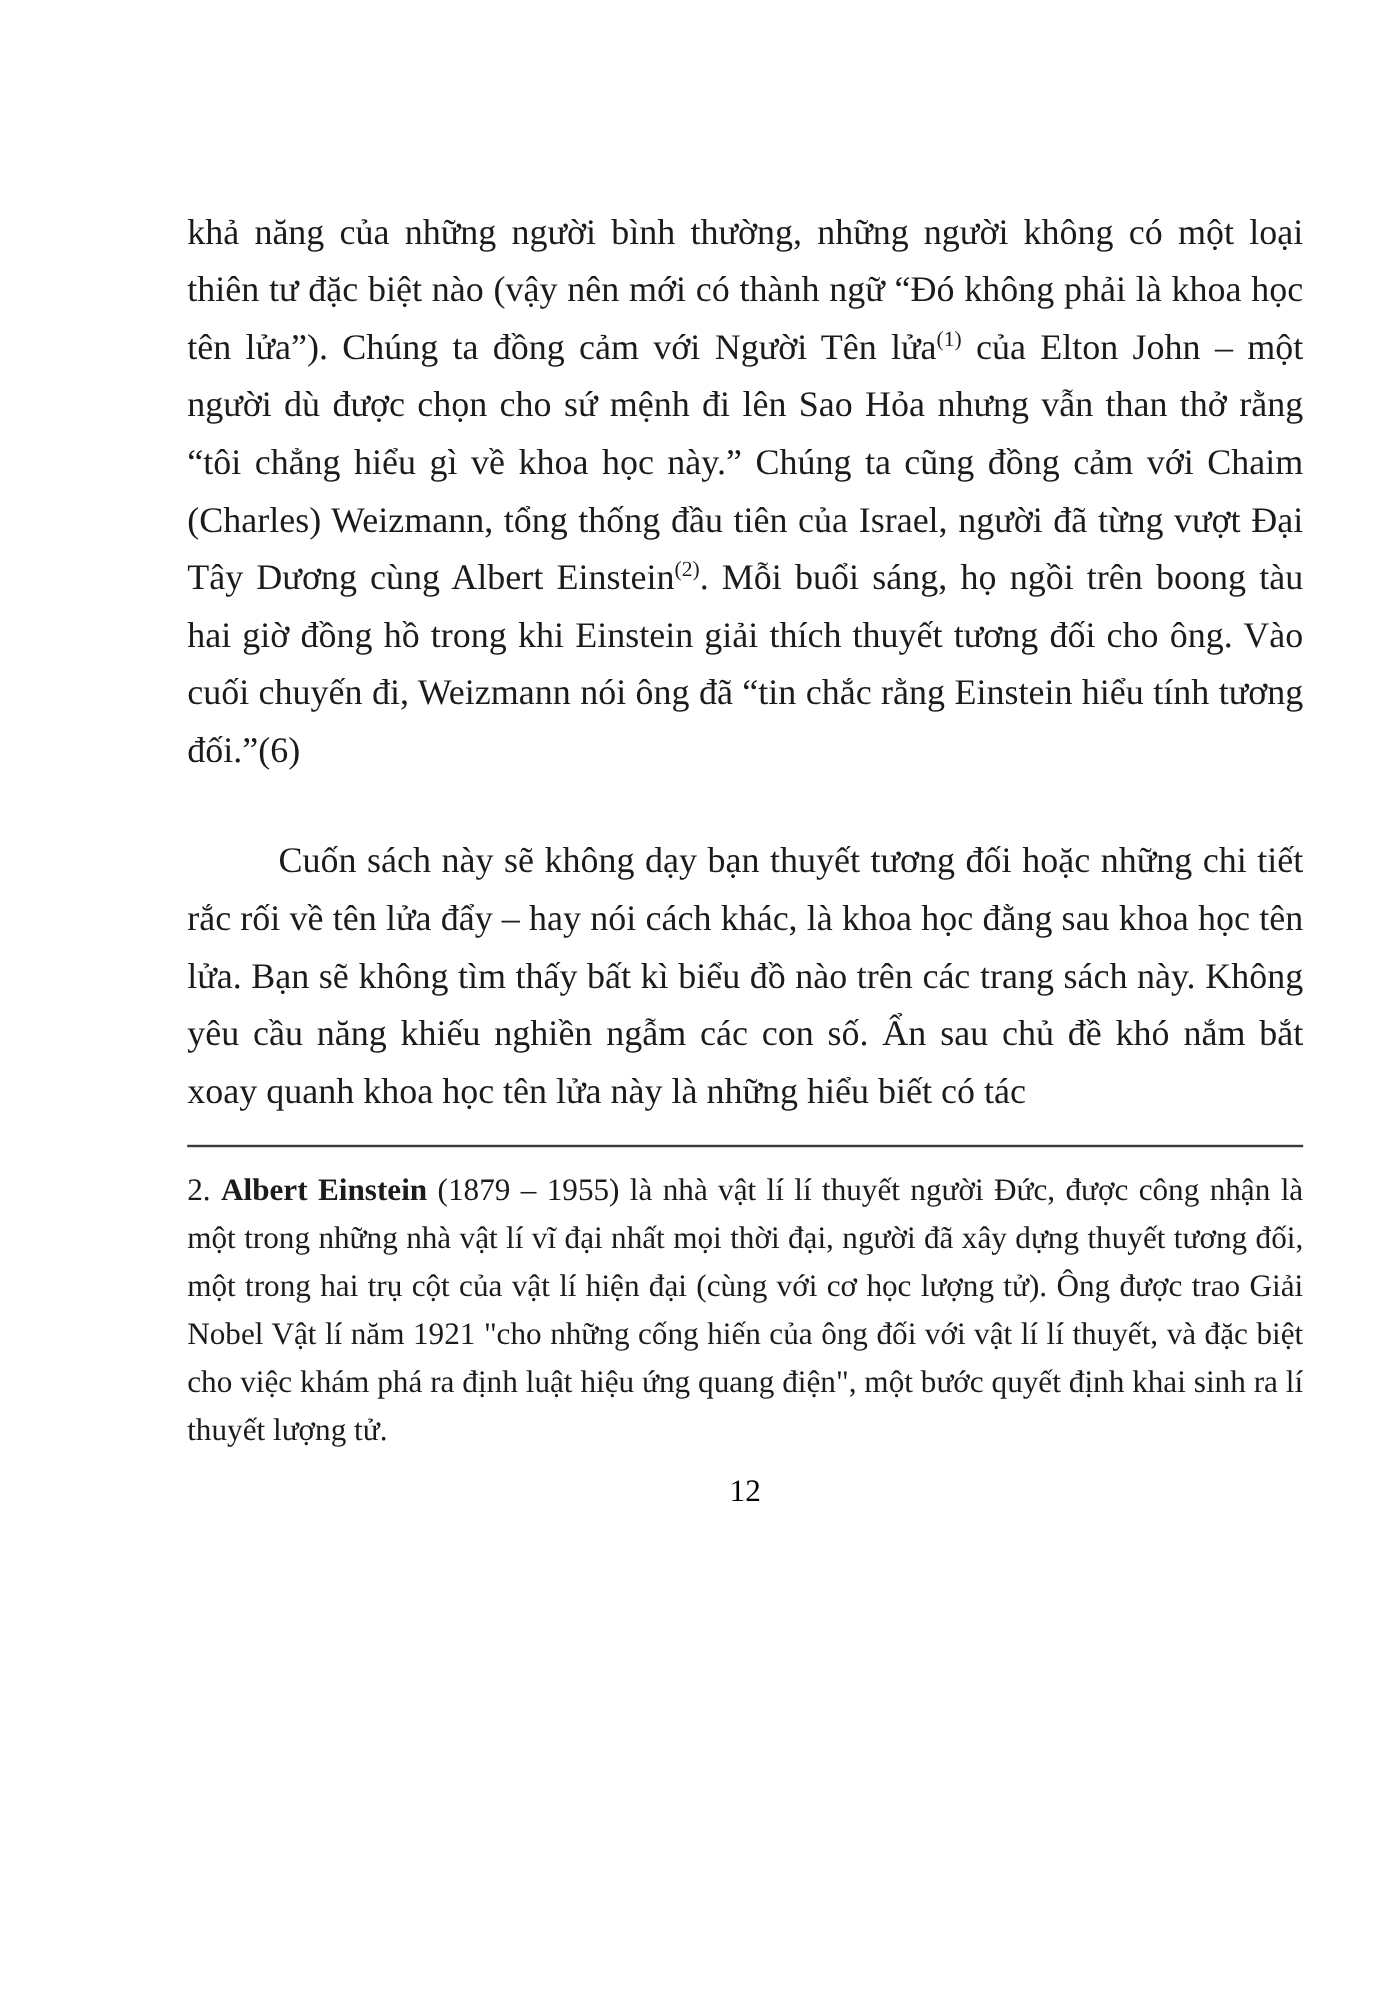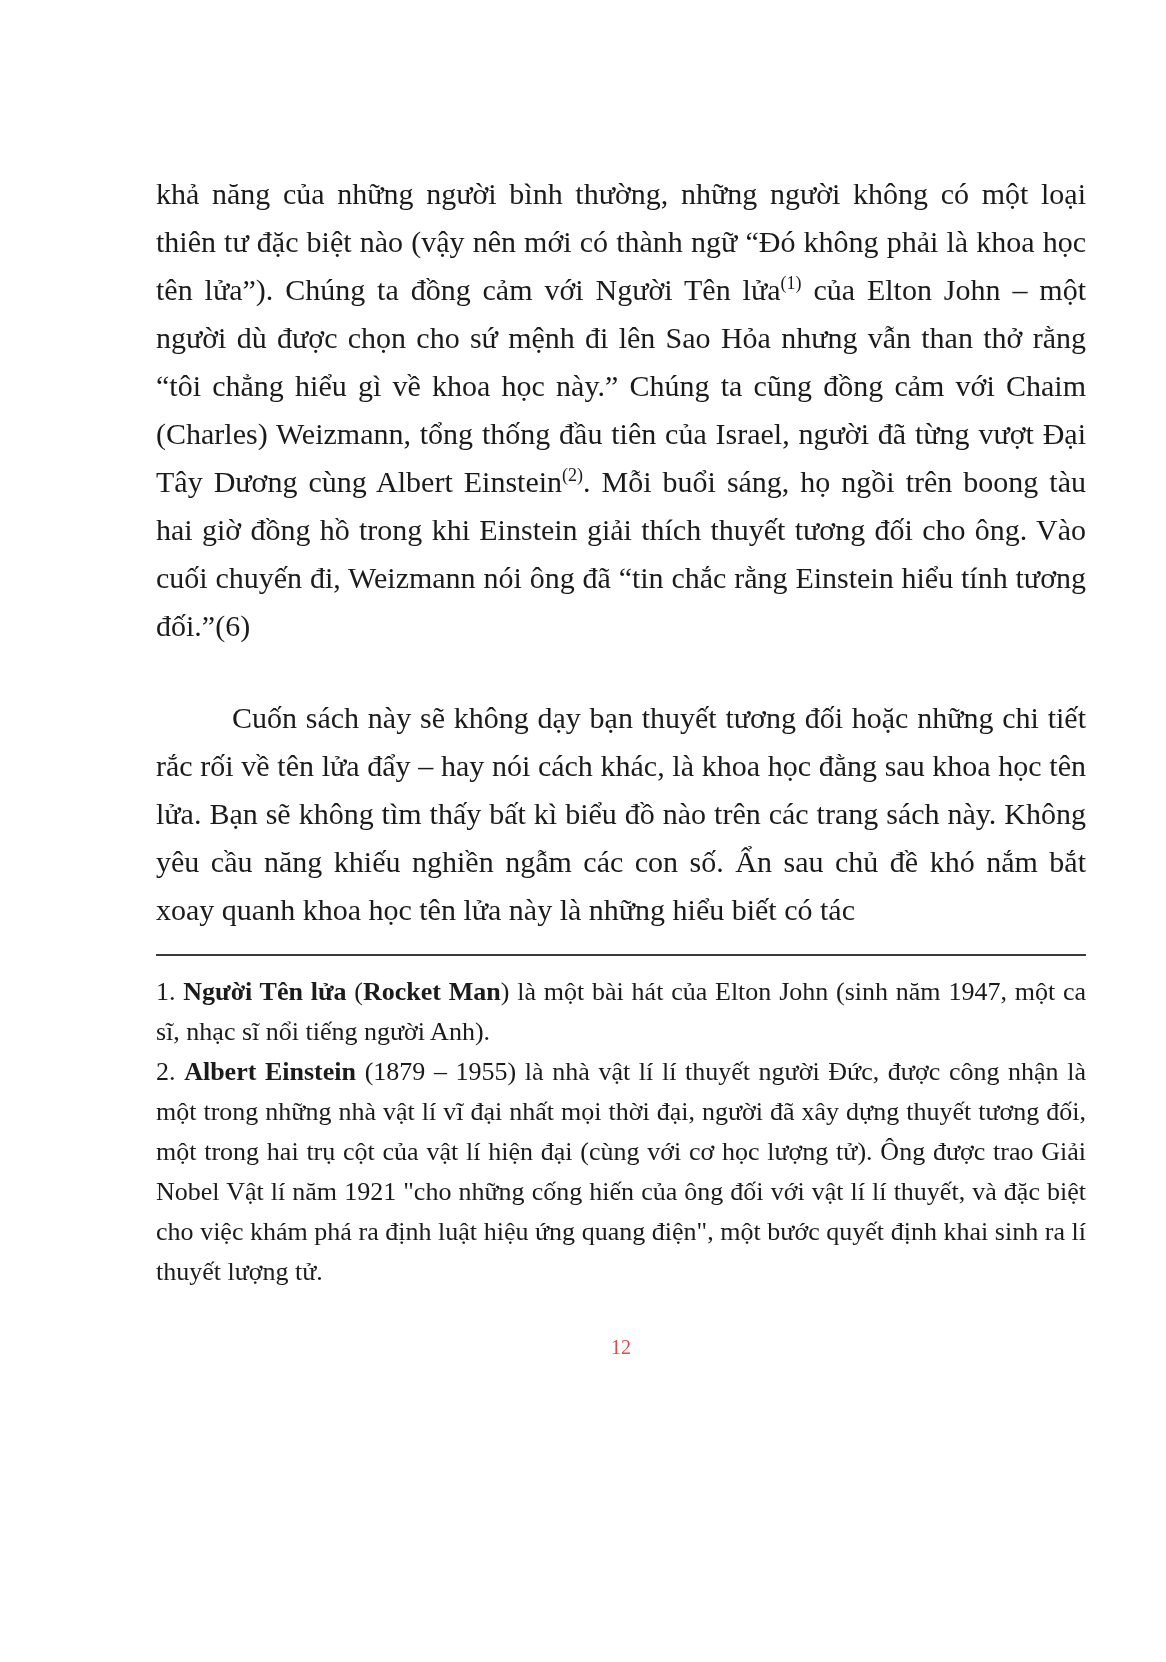--- a/index.html
+++ b/index.html
@@ -39,38 +39,37 @@
   }
   .footnotes p {
     margin: 0;
     font-size: 26px;
     line-height: 40px;
     text-align: justify;
   }
   .footnotes p + p { }
   .fn-bold { font-weight: bold; }
   .page-num {
-    margin-top: 44px;
+    margin-top: 16px;
     text-align: center;
-    font-size: 20px;
-    color: #ef4444;
+    font-size: 26px;
+    color: #000000;
   }
 </style>
 </head>
 <body>
 
 <div class="page">
 
   <main class="body-copy">
     <p><span>khả năng của những người bình thường, những người không có một loại thiên tư đặc biệt nào (vậy nên mới có thành ngữ “Đó không phải là khoa học tên lửa”). Chúng ta đồng cảm với Người Tên lửa</span><sup class="fn-ref">(1)</sup><span> của Elton John – một người dù được chọn cho sứ mệnh đi lên Sao Hỏa nhưng vẫn than thở rằng “tôi chẳng hiểu gì về khoa học này.” Chúng ta cũng đồng cảm với Chaim (Charles) Weizmann, tổng thống đầu tiên của Israel, người đã từng vượt Đại Tây Dương cùng Albert Einstein</span><sup class="fn-ref">(2)</sup><span>. Mỗi buổi sáng, họ ngồi trên boong tàu hai giờ đồng hồ trong khi Einstein giải thích thuyết tương đối cho ông. Vào cuối chuyến đi, Weizmann nói ông đã “tin chắc rằng Einstein hiểu tính tương đối.”(6)</span></p>
     <p class="indented"><span>Cuốn sách này sẽ không dạy bạn thuyết tương đối hoặc những chi tiết rắc rối về tên lửa đẩy – hay nói cách khác, là khoa học đằng sau khoa học tên lửa. Bạn sẽ không tìm thấy bất kì biểu đồ nào trên các trang sách này. Không yêu cầu năng khiếu nghiền ngẫm các con số. Ẩn sau chủ đề khó nắm bắt xoay quanh khoa học tên lửa này là những hiểu biết có tác</span></p>
   </main>
 
   <hr class="footnote-rule">
 
   <section class="footnotes">
-    <p><span>1. </span><span class="fn-bold">Người Tên lửa</span><span> (</span><span class="fn-bold">Rocket Man</span><span>) là một bài hát của Elton John (sinh năm 1947, một ca sĩ, nhạc sĩ nổi tiếng người Anh).</span></p>
     <p><span>2. </span><span class="fn-bold">Albert Einstein</span><span> (1879 – 1955) là nhà vật lí lí thuyết người Đức, được công nhận là một trong những nhà vật lí vĩ đại nhất mọi thời đại, người đã xây dựng thuyết tương đối, một trong hai trụ cột của vật lí hiện đại (cùng với cơ học lượng tử). Ông được trao Giải Nobel Vật lí năm 1921 "cho những cống hiến của ông đối với vật lí lí thuyết, và đặc biệt cho việc khám phá ra định luật hiệu ứng quang điện", một bước quyết định khai sinh ra lí thuyết lượng tử.</span></p>
   </section>
 
   <footer class="page-num">12</footer>
 
 </div>
 
 </body></html>

